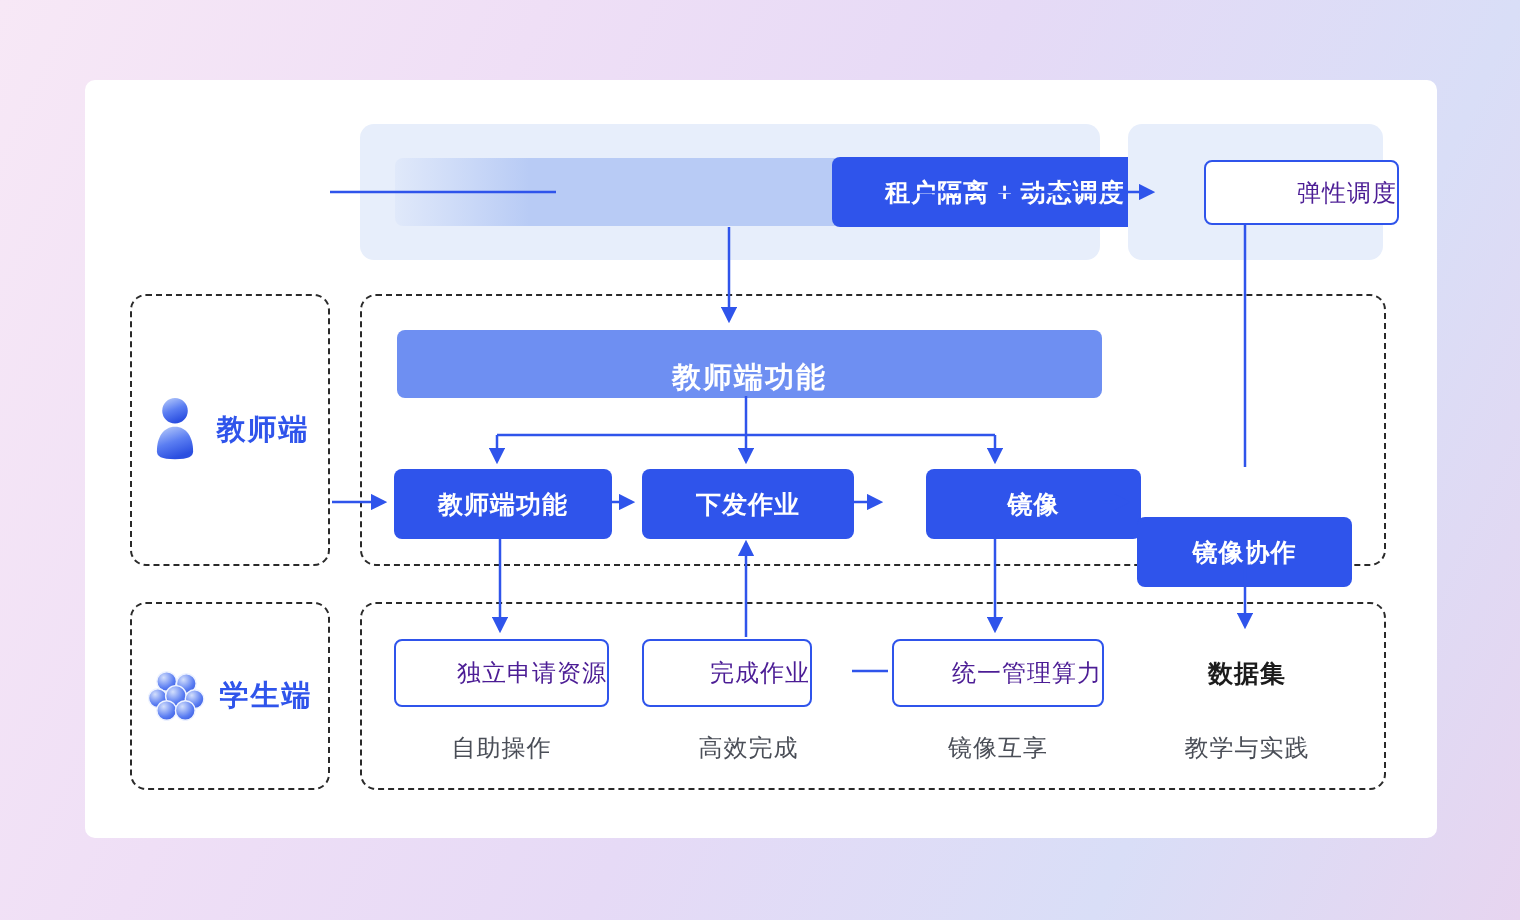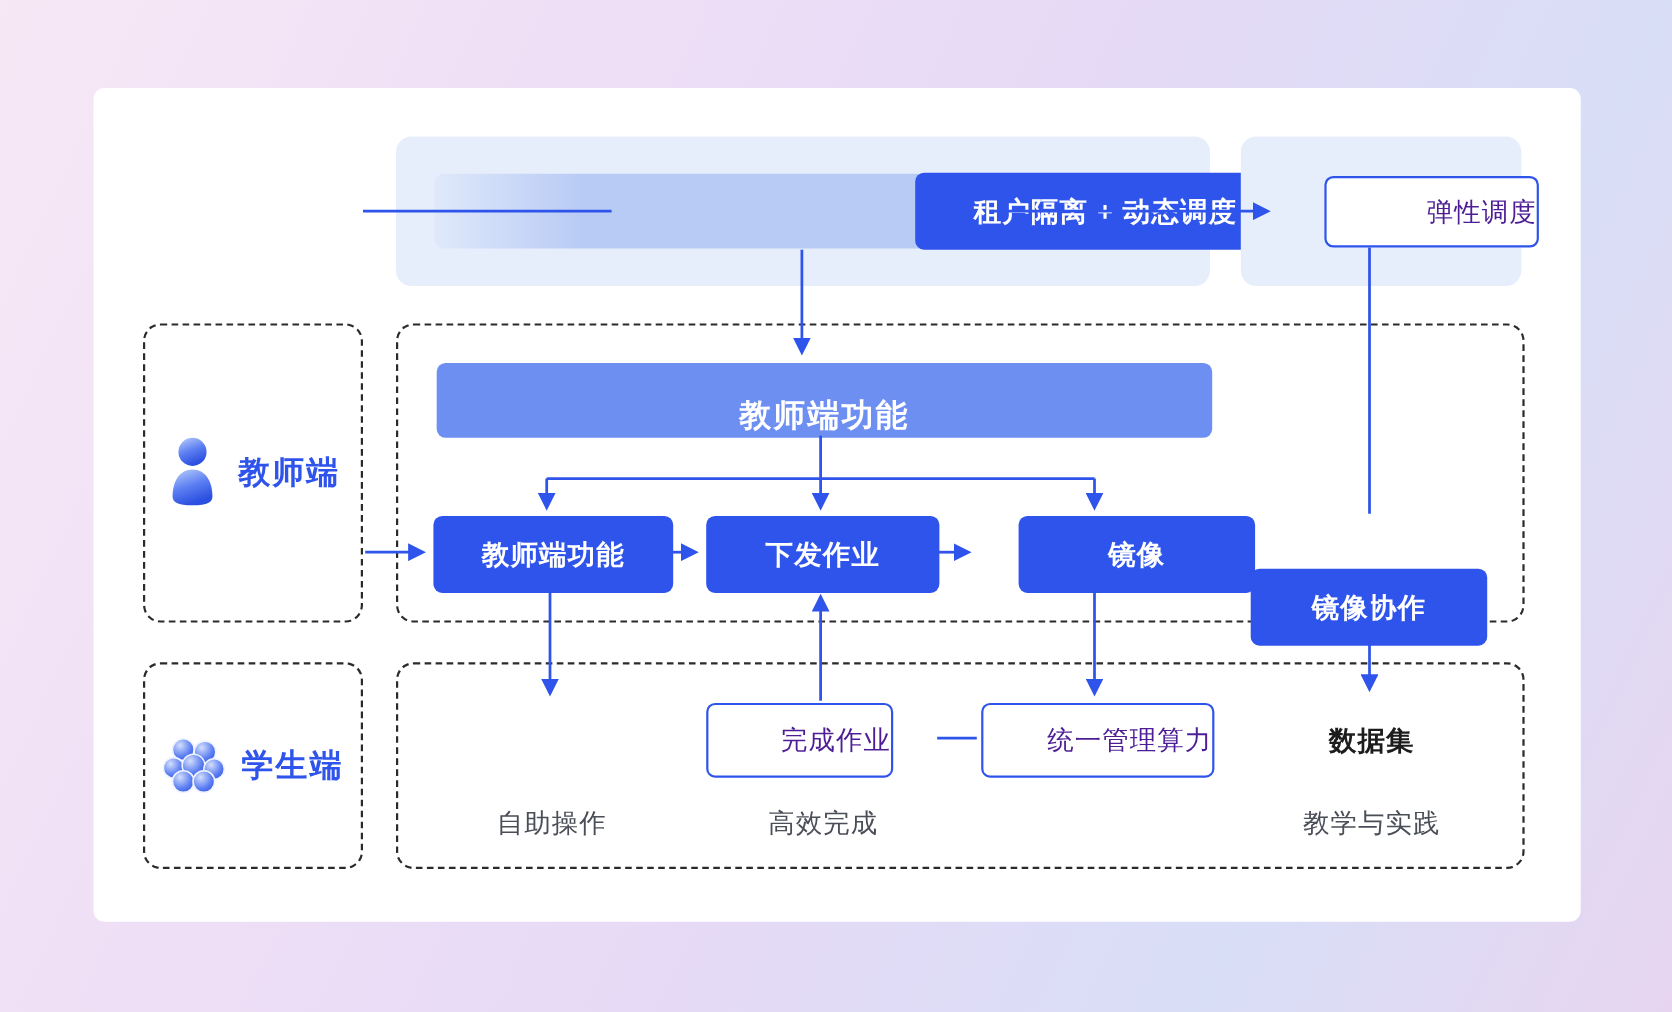--- a/index.html
+++ b/index.html
@@ -97,35 +97,41 @@
         <circle cx="27" cy="25" r="10"></circle>
         <circle cx="45" cy="28" r="9"></circle>
         <circle cx="18" cy="39" r="9.5"></circle>
         <circle cx="36" cy="39" r="9.5"></circle>
       </g>
     </svg>
     <span class="side-label">学生端</span>
   </div>
 
   <div class="abs dashed" style="left:275px; top:522px; width:1026px; height:188px;">
+    <div class="abs outline-btn" style="left:32px; top:35px; width:215px; height:68px;">
+      <span>独立申请资源</span>
+    </div>
     <div class="abs outline-btn" style="left:280px; top:35px; width:170px; height:68px;">
       <span>完成作业</span>
     </div>
     <div class="abs outline-btn" style="left:530px; top:35px; width:212px; height:68px;">
       <span>统一管理算力</span>
     </div>
     <div class="abs caption" style="left:32px;  top:128px; width:215px;">
       <span>自助操作</span>
     </div>
 
     <div class="abs plain-node" style="left:775px; top:35px; width:220px; height:68px;">
       <span>数据集</span>
     </div>
     <div class="abs caption" style="left:280px; top:128px; width:213px;">
       <span>高效完成</span>
+    </div>
+    <div class="abs caption" style="left:530px; top:128px; width:212px;">
+      <span>镜像互享</span>
     </div>
     <div class="abs caption" style="left:775px; top:128px; width:220px;">
       <span>教学与实践</span>
     </div>
   </div>
 
 </div>
 
 <svg class="abs connectors" width="1520" height="920" viewBox="0 0 1520 920">
   <defs>

